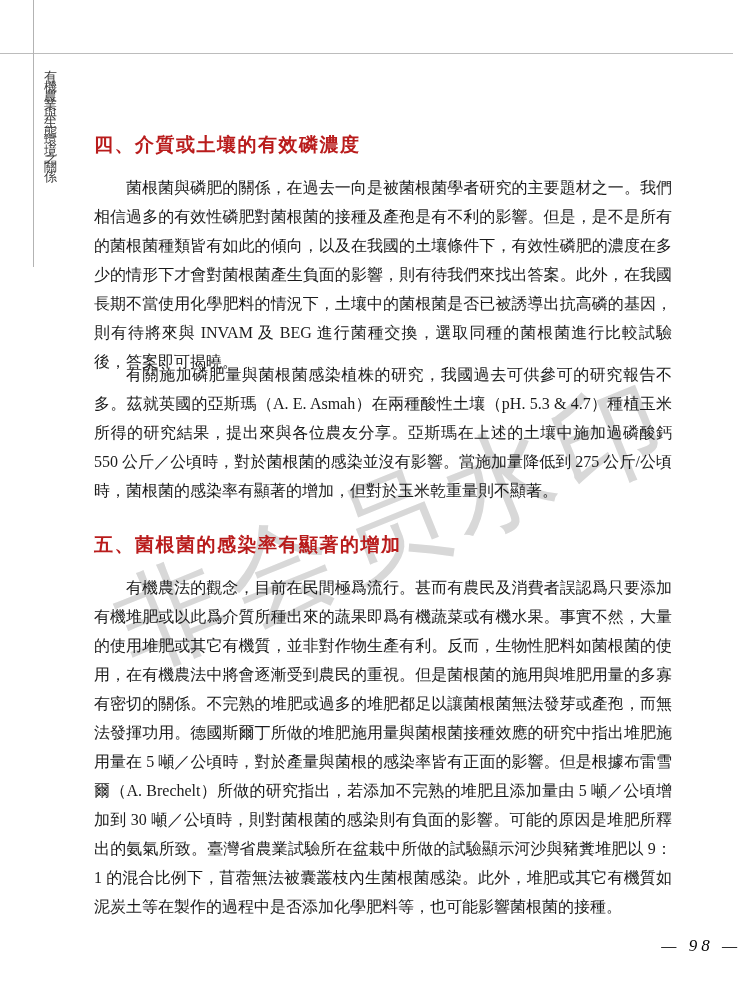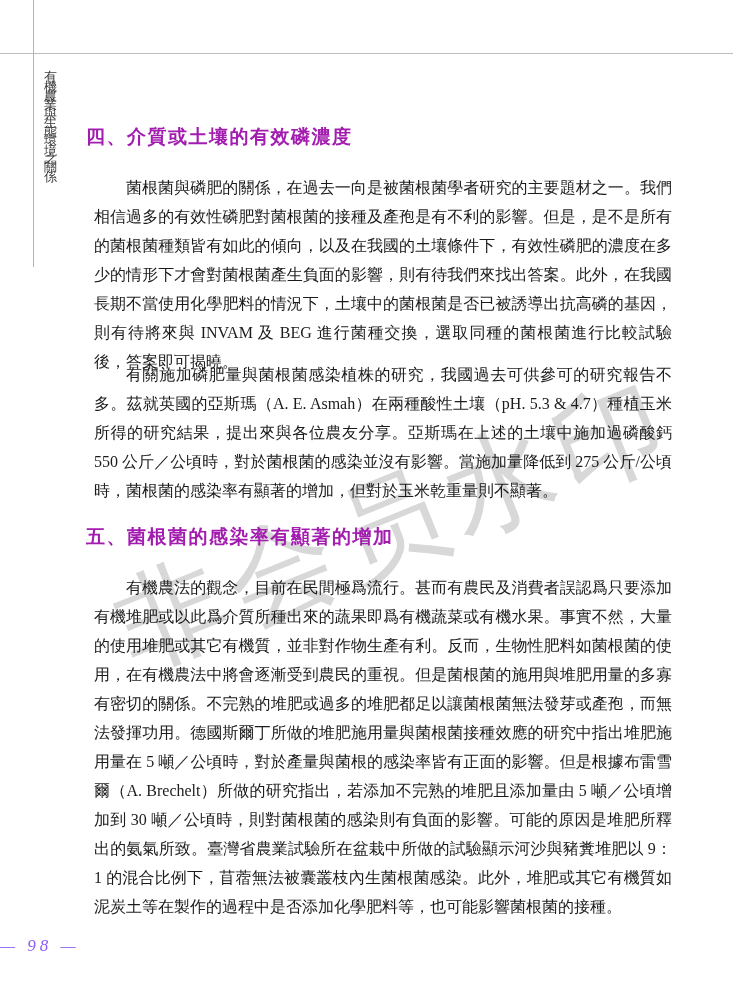--- a/index.html
+++ b/index.html
@@ -36,45 +36,45 @@
     font-family: "Liberation Sans", "DejaVu Sans", sans-serif;
     font-size: 108px; letter-spacing: 10px;
     color: #d8d8d8; white-space: nowrap;
     z-index: 1; user-select: none;
   }
   .content {
     position: absolute; left: 86px; top: 0;
     width: 578px; z-index: 2;
   }
   .sec-heading {
-    position: absolute; left: 0; margin: 0;
+    position: absolute; left: 0; margin: 8px;
     font-family: Liberation Mono, monospace;
     font-weight: 700; font-size: 19px;
-    letter-spacing: 1.5px; color: #a21caf;
+    letter-spacing: 1.5px; color: #b91c1c;
     white-space: nowrap;
   }
   .body-para {
     position: absolute; left: 0; margin: 8px;
     width: 578px;
     font-size: 16px; line-height: 29px;
     text-align: justify; text-justify: inter-ideograph;
     text-indent: 2em;
     color: #1b1b1b;
   }
   #heading-1 { top: 124px; }
   #para-1   { top: 165px; }
   #para-2   { top: 352px; }
   #heading-2 { top: 524px; }
   #para-3   { top: 565px; }
   .footer {
     position: absolute; left: 0; top: 936px;
-    width: 741px; text-align: left;
+    width: 741px; text-align: right;
     font-family: "Liberation Serif", "DejaVu Serif", serif;
     font-style: italic; font-size: 17px;
-    letter-spacing: 4px; color: #8b5cf6;
+    letter-spacing: 4px; color: #000000;
     z-index: 2;
   }
 </style>
 </head>
 <body>
 
 <div class="top-rule"></div>
 <div class="left-rule"></div>
 
 <div class="spine">有機農業與生態環境之關係</div>

